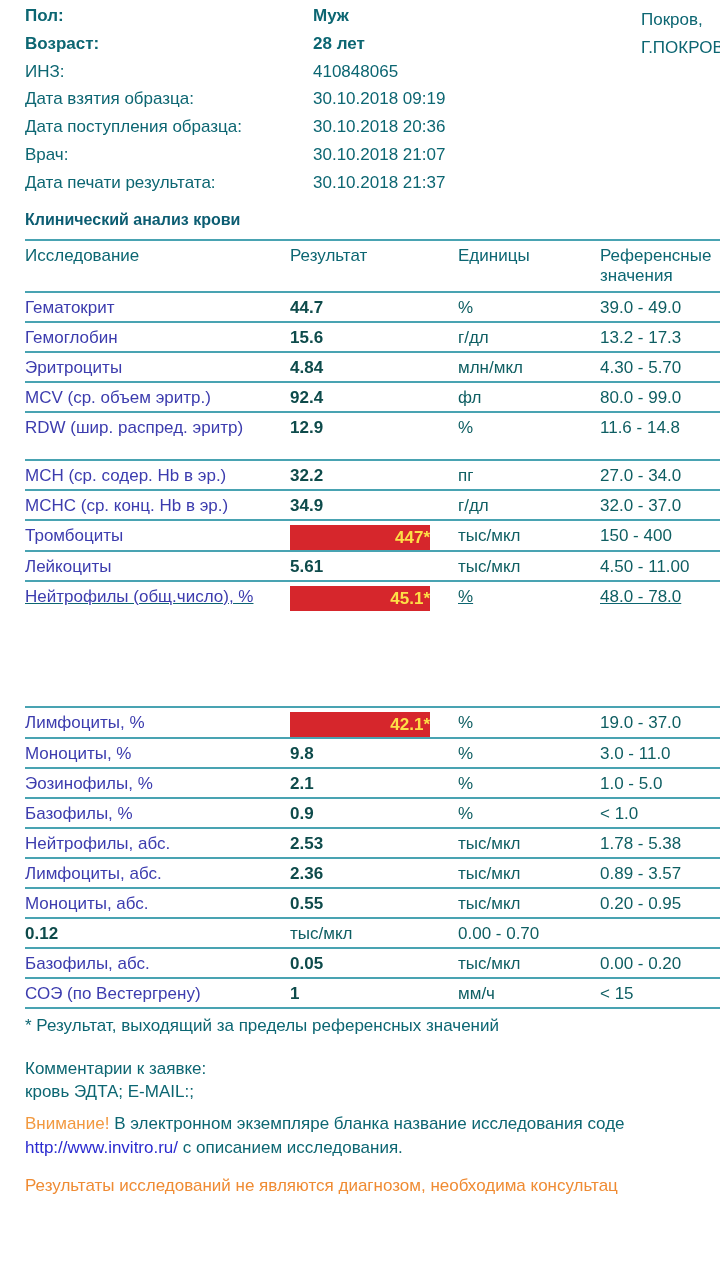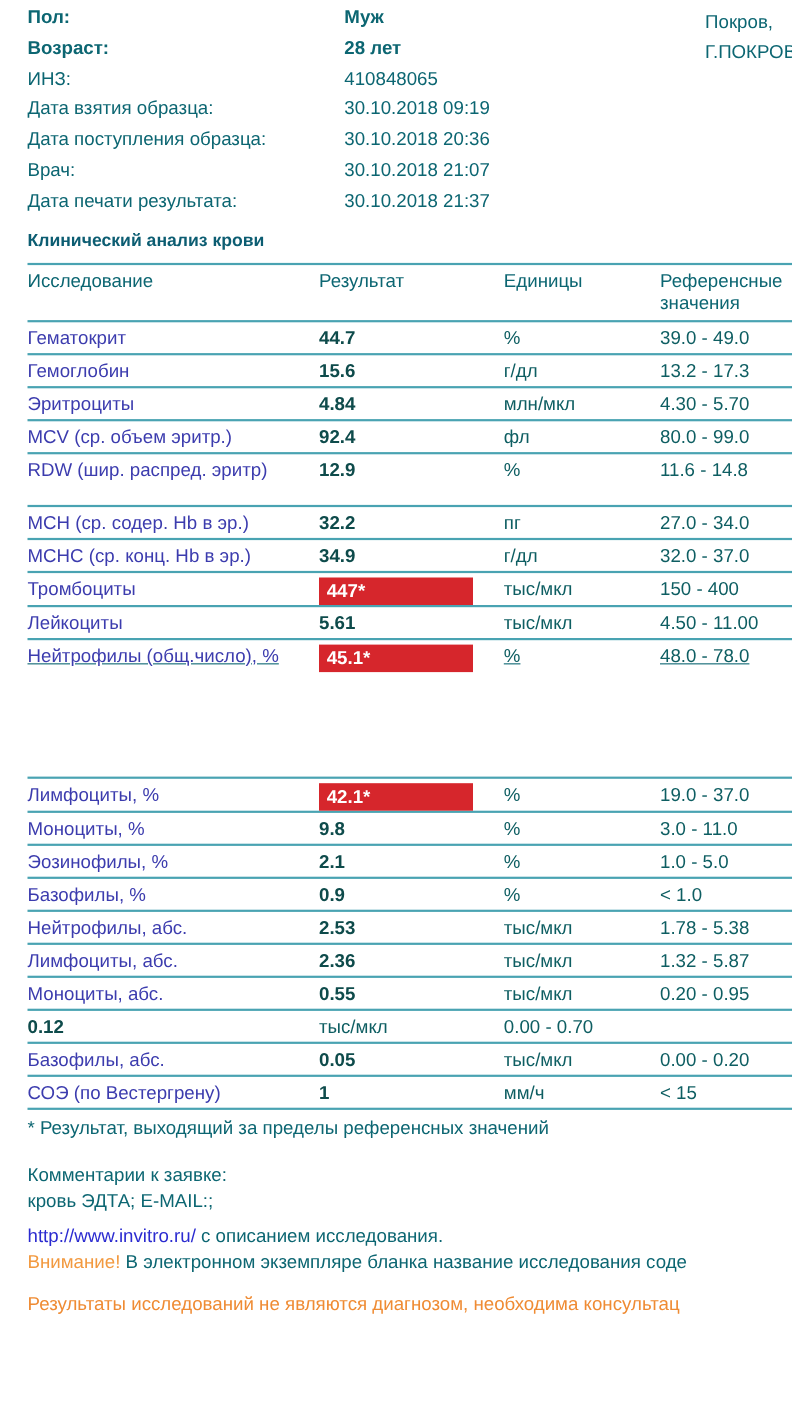--- a/index.html
+++ b/index.html
@@ -29,22 +29,22 @@
         border-bottom:2px solid #49a3b2;box-sizing:border-box;padding-top:5px;}
   .trow>div{padding-right:8px;box-sizing:border-box;}
   .thead{min-height:52px;color:#0c6672;}
   .trow.single{min-height:30px;}
   .trow.double{min-height:48px;}
   .trow.noline{border-bottom:none;text-decoration:underline;}
   .cell-name{color:#3c3cae;}
   .cell-result{font-weight:bold;color:#0e4b4b;}
   .cell-units,.cell-ref{color:#0e5e62;}
   .flag{display:inline-block;width:140px;height:25px;line-height:25px;
-        background:#d6262c;color:#ffffff;font-weight:bold;padding-left:7px;
-        box-sizing:border-box;margin-top:-1px;}
+        background:#d6262c;color:#fde047;font-weight:bold;padding-left:7px;
+        box-sizing:border-box;margin-top:-1px;text-align:right;}
 
   
   .footnote{position:absolute;top:1016px;left:25px;white-space:nowrap;}
   .comments{position:absolute;top:1057px;left:25px;line-height:23px;}
   .attention{position:absolute;top:1112px;left:25px;line-height:24px;white-space:nowrap;}
   .attention .warn{color:#f2993f;}
   .attention a{color:#2b2bd0;text-decoration:none;}
   .disclaimer{position:absolute;top:1176px;left:25px;color:#ef8b33;white-space:nowrap;}
 </style>
 </head>
@@ -187,21 +187,21 @@
       <div class="trow single">
     <div class="cell-name">Нейтрофилы, абс.</div>
     <div class="cell-result">2.53</div>
     <div class="cell-units">тыс/мкл</div>
     <div class="cell-ref">1.78 - 5.38</div>
   </div>
       <div class="trow single">
     <div class="cell-name">Лимфоциты, абс.</div>
     <div class="cell-result">2.36</div>
     <div class="cell-units">тыс/мкл</div>
-    <div class="cell-ref">1.32 - 5.87</div>
+    <div class="cell-ref">0.89 - 3.57</div>
   </div>
       <div class="trow single">
     <div class="cell-name">Моноциты, абс.</div>
     <div class="cell-result">0.55</div>
     <div class="cell-units">тыс/мкл</div>
     <div class="cell-ref">0.20 - 0.95</div>
   </div>
       <div class="trow single">
     <div class="cell-result">0.12</div>
     <div class="cell-units">тыс/мкл</div>
@@ -222,19 +222,19 @@
     </div>
 
   <div class="footnote">* Результат, выходящий за пределы референсных значений</div>
 
   <div class="comments">
     <div>Комментарии к заявке:</div>
     <div>кровь ЭДТА; E-MAIL:;</div>
   </div>
 
   <div class="attention">
+    <div><span class="warn">Внимание!</span><span> В электронном экземпляре бланка название исследования соде</span></div>
     <div><a href="#">http://www.invitro.ru/</a><span> с описанием исследования.</span></div>
-    <div><span class="warn">Внимание!</span><span> В электронном экземпляре бланка название исследования соде</span></div>
   </div>
 
   <div class="disclaimer">Результаты исследований не являются диагнозом, необходима консультац</div>
 
 </div>
 
 </body></html>

